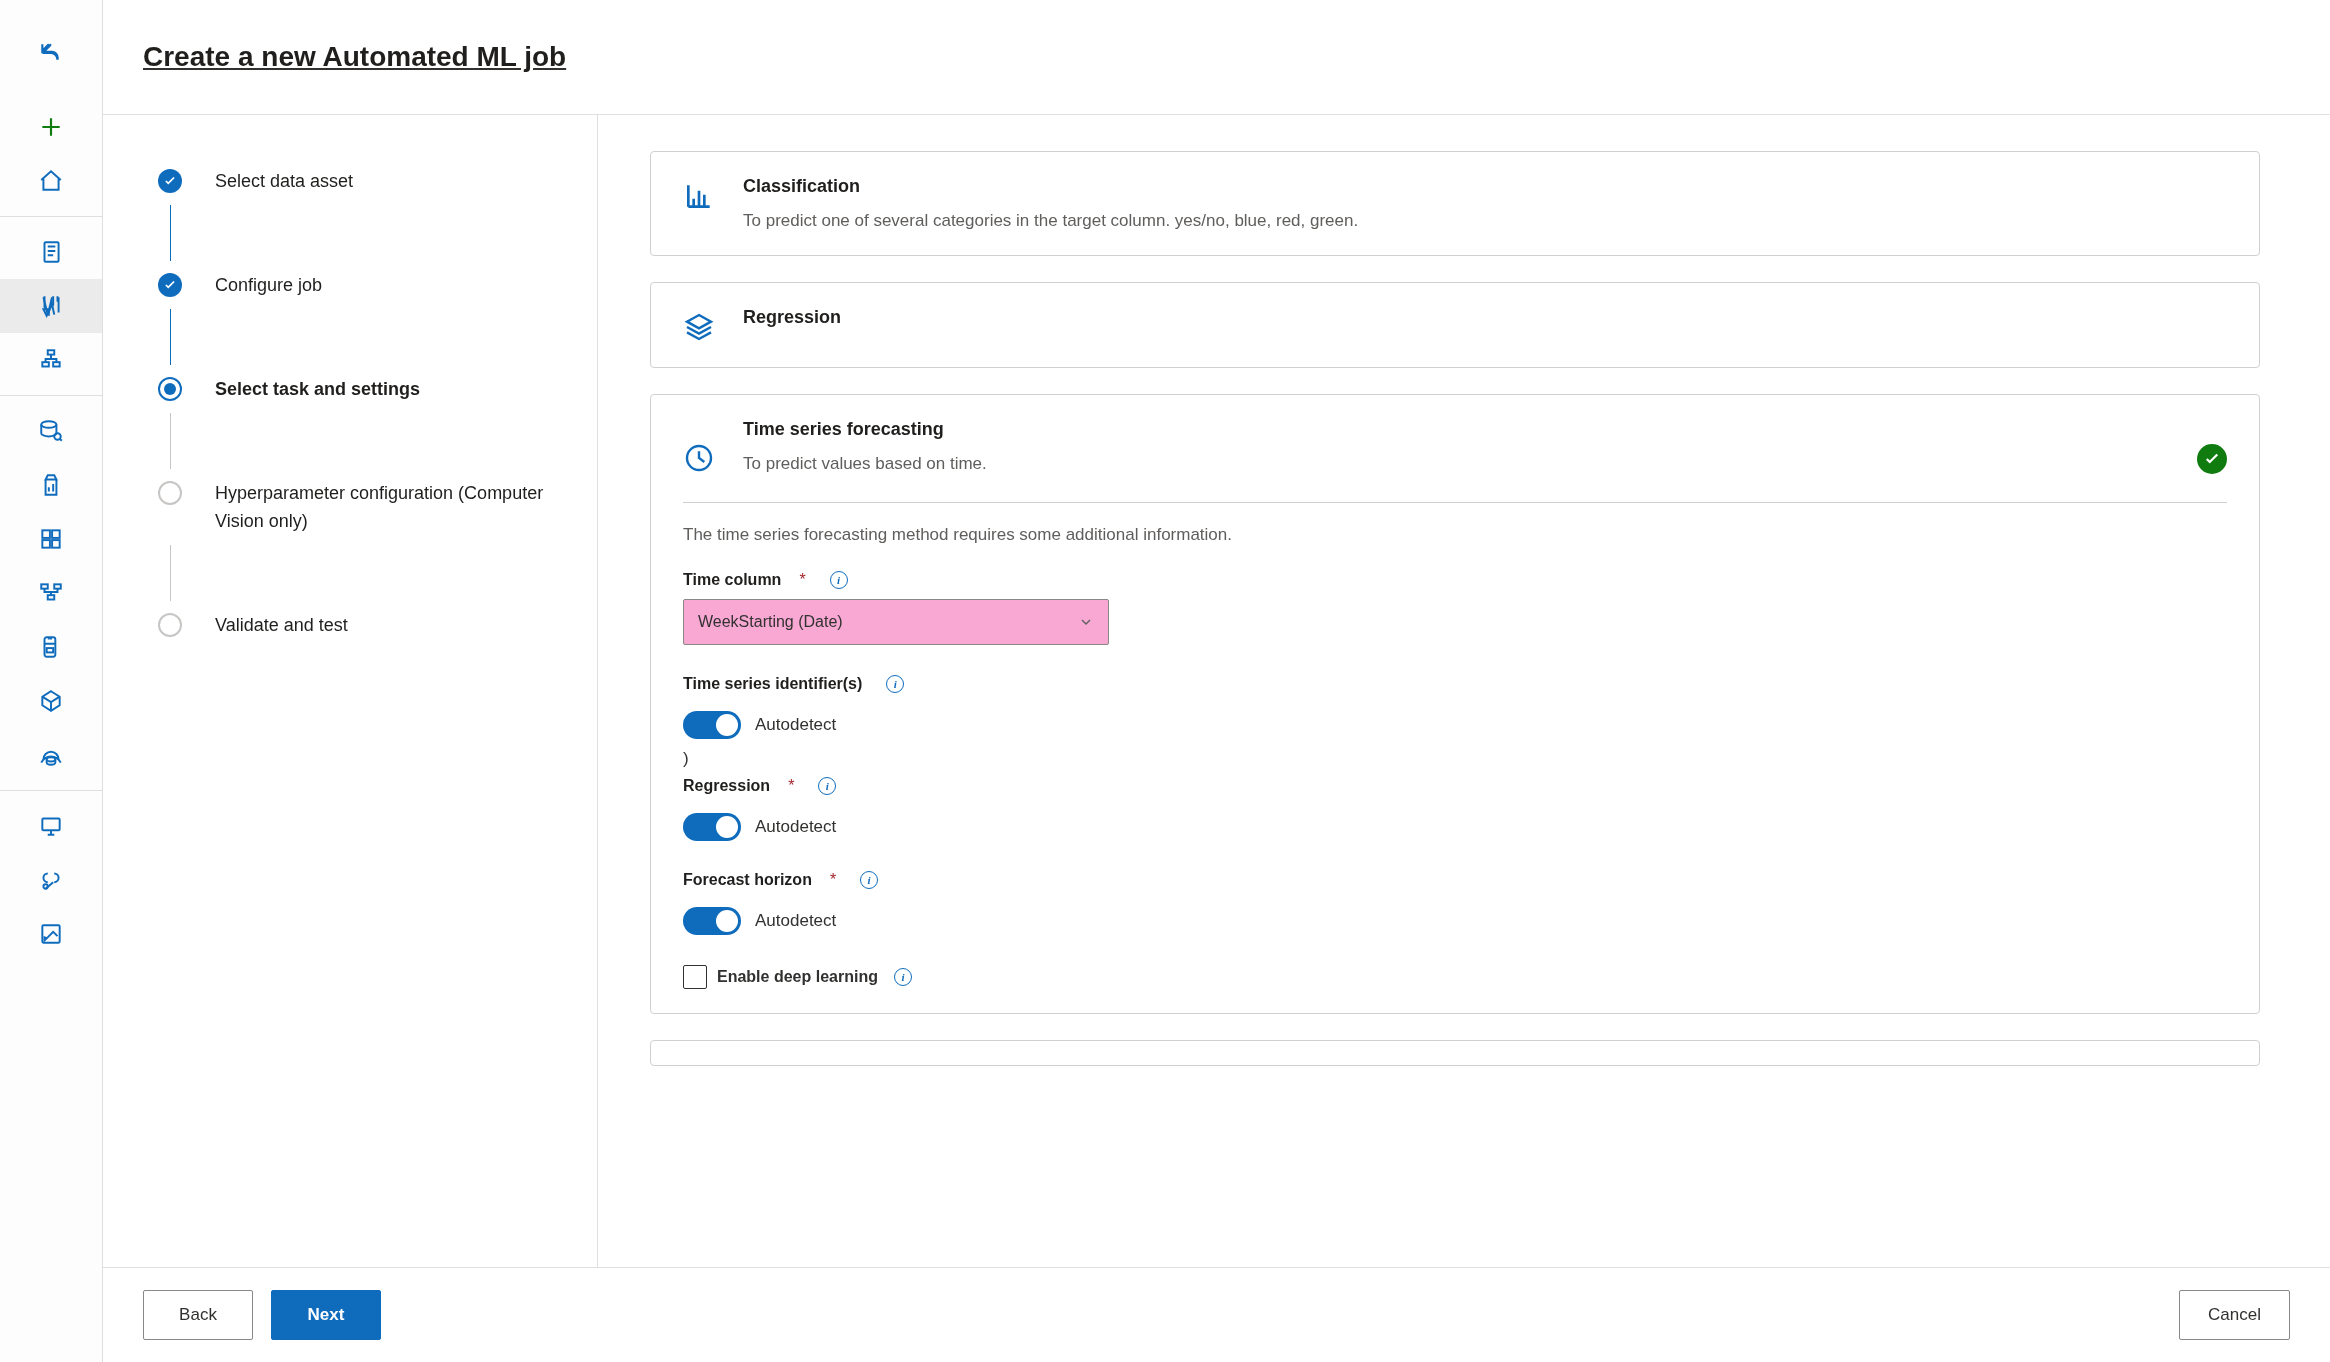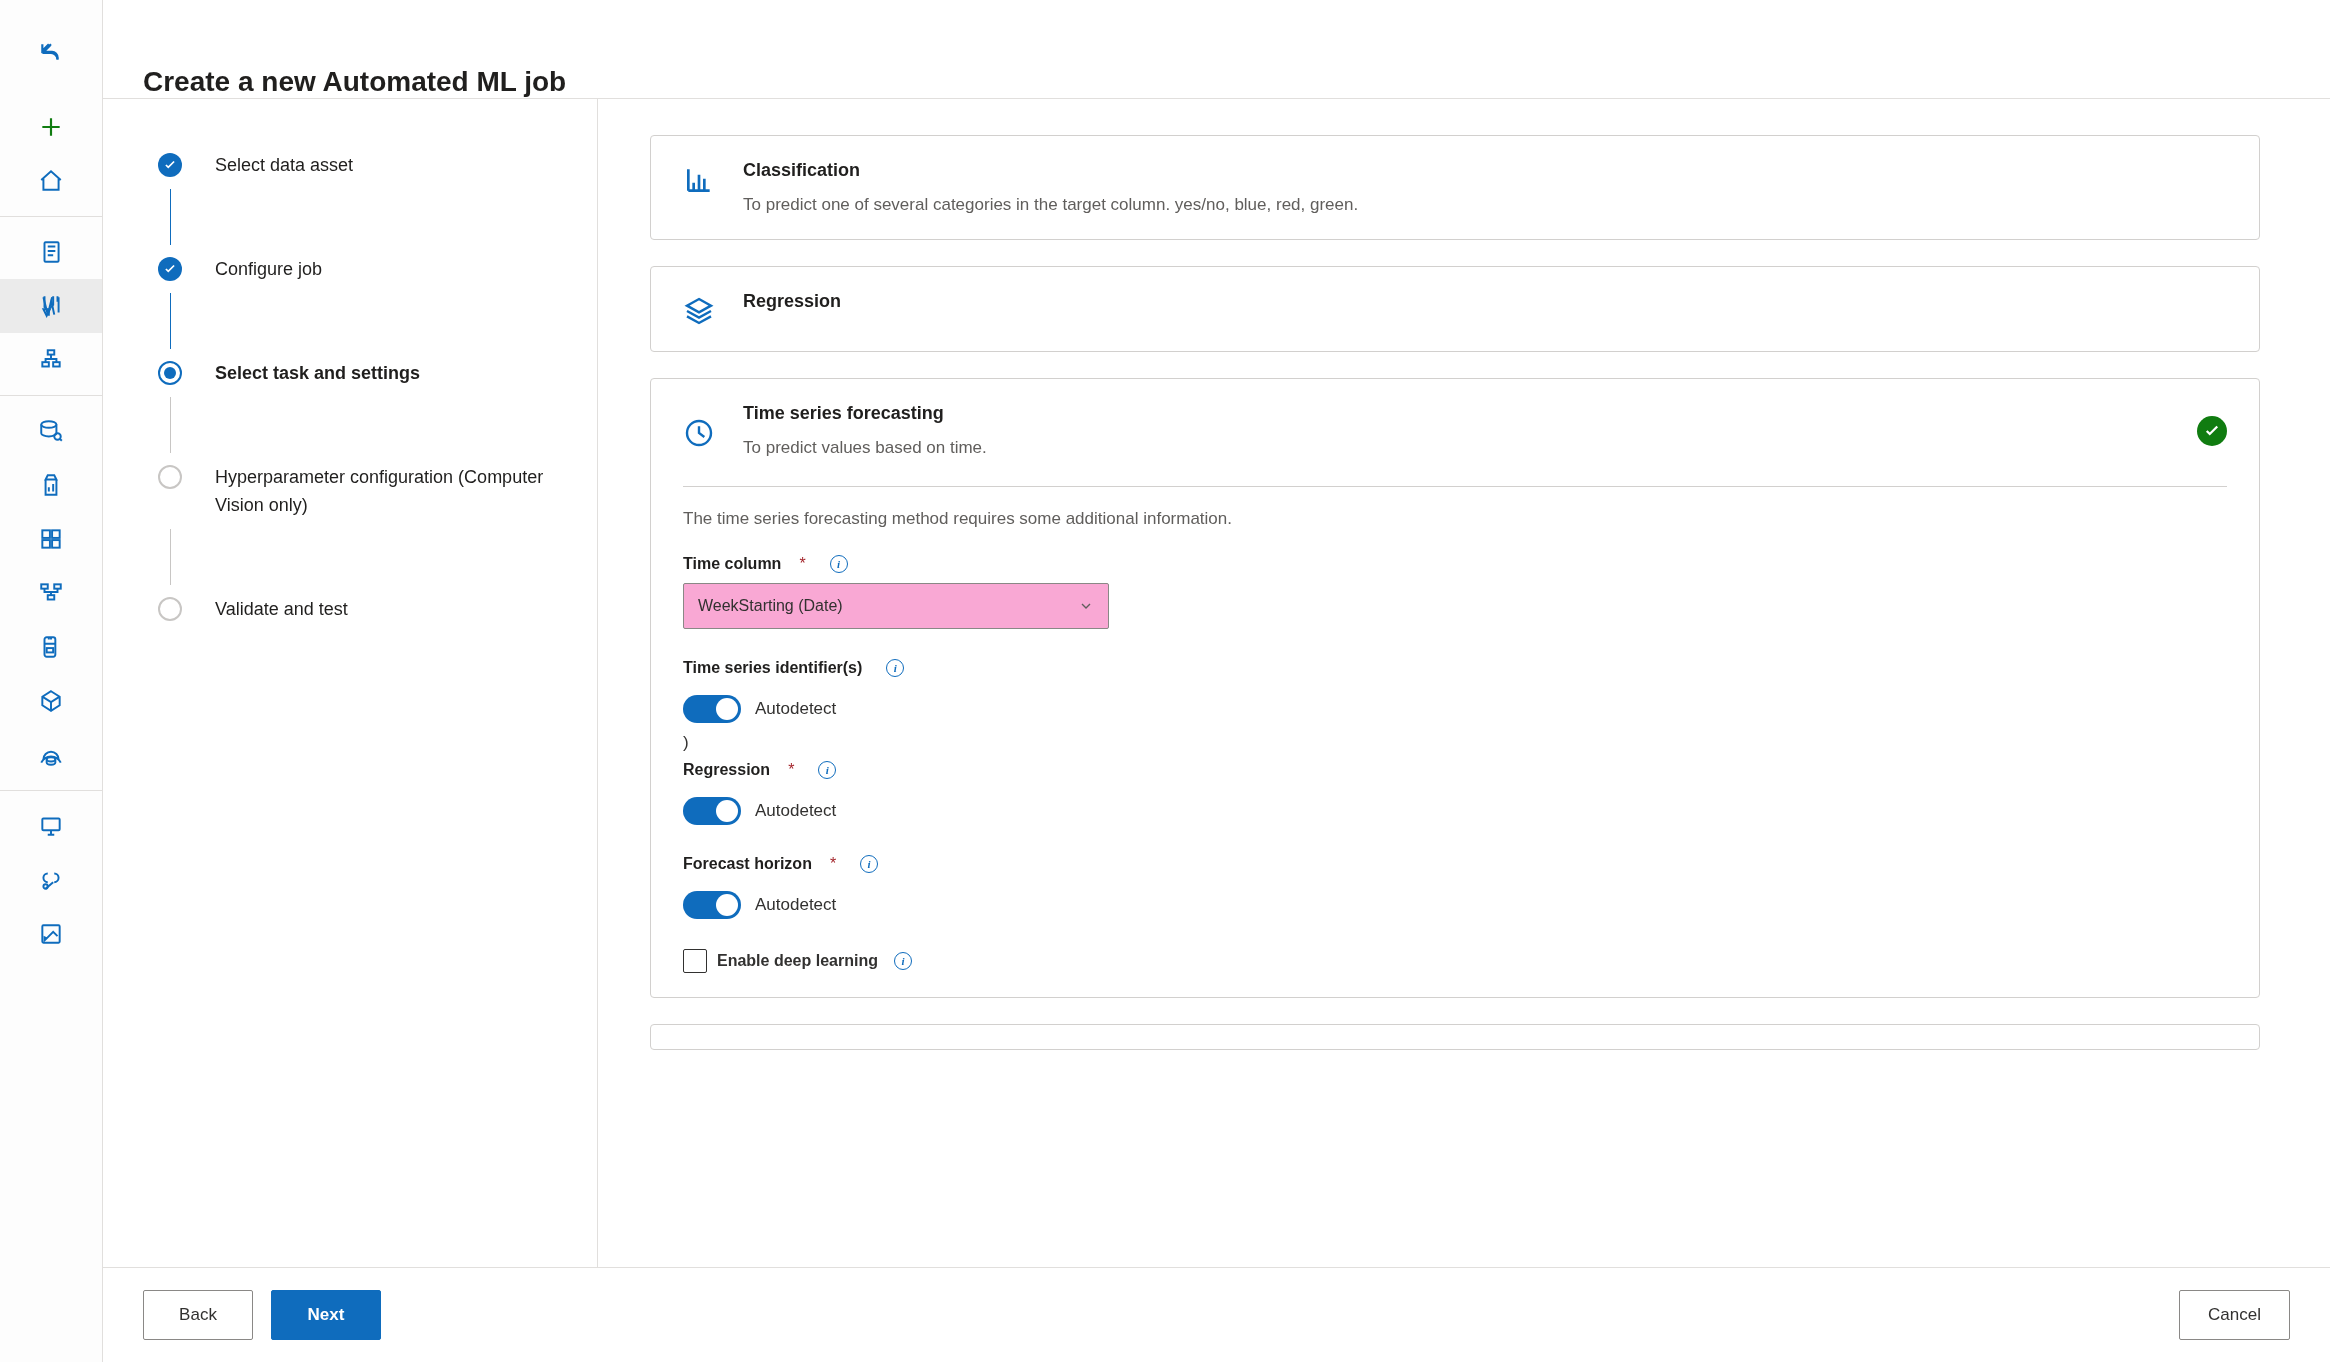--- a/index.html
+++ b/index.html
@@ -45,25 +45,26 @@
   .rail-spacer { height: 20px; }
   .rail-divider { width: 100%; height: 1px; background: #e1dfdd; margin: 8px 0; }
 
   
   .main {
     flex: 1;
     display: flex;
     flex-direction: column;
   }
   .header {
-    height: 99px;
+    height: 115px;
     border-bottom: 1px solid #e1dfdd;
     display: flex;
-    align-items: flex-end;
+    align-items: center;
     padding-left: 40px;
+    text-decoration: underline;
   }
   .header h1 {
     font-size: 28px;
     font-weight: 600;
     color: #201f1e;
   }
   .body {
     flex: 1;
     display: flex;
     overflow: hidden;
@@ -491,21 +492,21 @@
                 <path d="M3 12 L12 17 L21 12"></path>
                 <path d="M3 16 L12 21 L21 16"></path>
               </svg>
           </div>
           <div class="card-body">
             <div class="card-title">Regression</div>
           </div>
         </div>
 
         <div class="card selected" style="display:block; cursor:default;">
-          <div style="display:flex; gap:28px; align-items:center;">
+          <div style="display:flex; gap:28px; align-items:flex-end;">
             <div class="card-icon">
               <svg viewBox="0 0 24 24" stroke-width="1.8">
                   <circle cx="12" cy="12" r="9"></circle>
                   <path d="M12 7 v5 l4 3"></path>
                 </svg>
             </div>
             <div class="card-body">
               <div class="card-title">Time series forecasting</div>
               <div class="card-desc">To predict values based on time.</div>
             </div>

